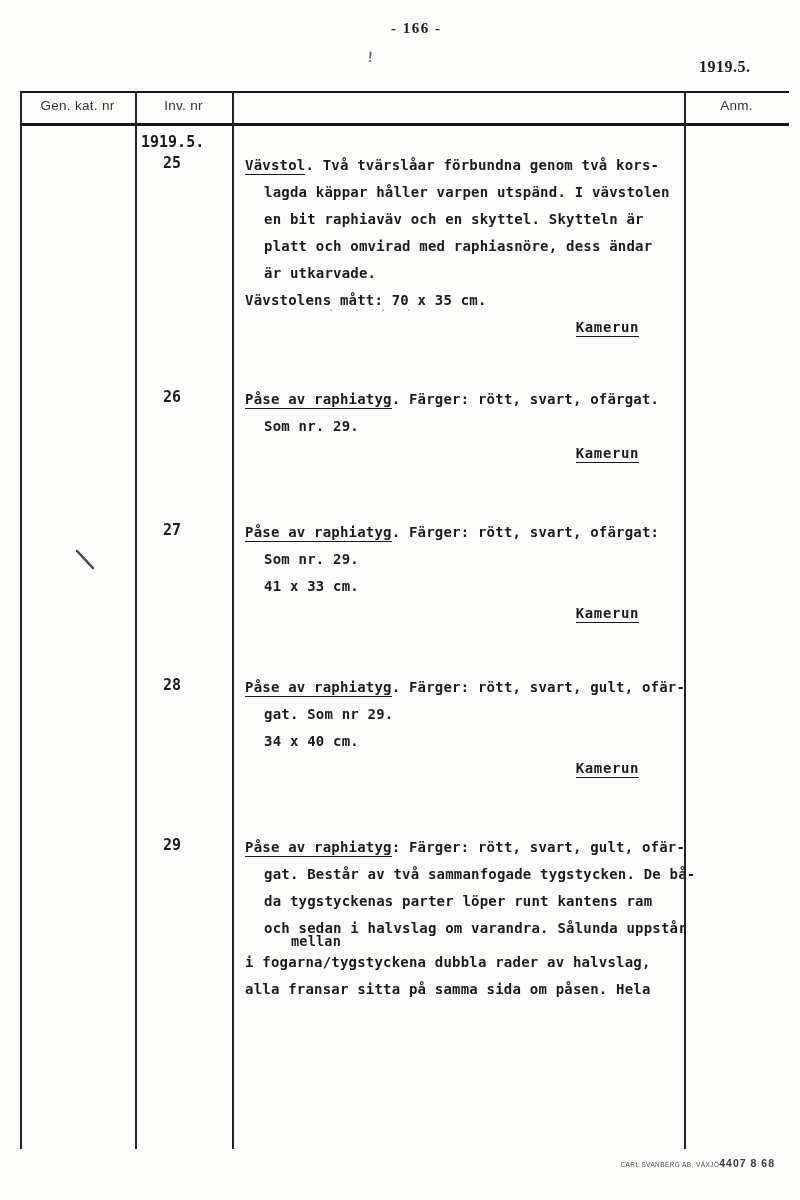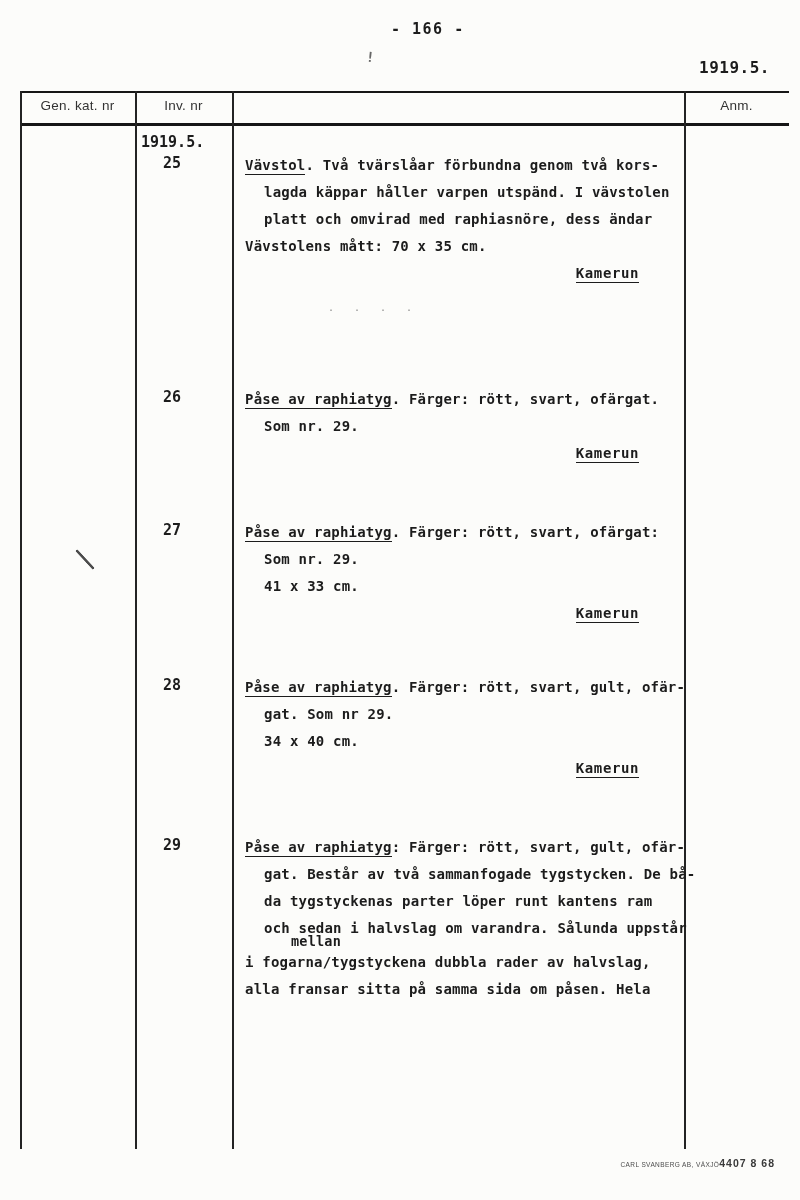--- a/index.html
+++ b/index.html
@@ -2,21 +2,21 @@
 <html><head>
 <meta charset="utf-8">
 <style>
   html,body { margin:0; padding:0; }
   body {
     width:800px; height:1200px; position:relative; overflow:hidden;
     background:#fcfcfa;
     font-family:"DejaVu Sans Mono", monospace;
     color:#1c1c1c;
   }
-  .abs { position:absolute; }
+  .abs { position:absolute;font-family:Liberation Serif, serif; }
 
   
   .hline { position:absolute; height:2.4px; background:#161616; }
   .vline { position:absolute; width:1.8px; background:#232323; }
 
   
   .form-hdr {
     position:absolute; top:98px;
     font-family:"Liberation Sans", sans-serif;
     font-size:13.5px; color:#333; text-align:center;
@@ -67,21 +67,23 @@
 <div class="form-hdr" style="left:20px; width:115px;">Gen. kat. nr</div>
 <div class="form-hdr" style="left:135px; width:97px;">Inv. nr</div>
 <div class="form-hdr" style="left:684px; width:105px;">Anm.</div>
 
 <div class="entry" style="top:133px;">
   <div class="inv-group">1919.5.</div>
   <div class="inv-nr">25</div>
   <div class="entry-body" style="top:19px;">
     <div class="body-line"><span class="term">Vävstol</span><span>. Två tvärslåar förbundna genom två kors-</span></div>
     <div class="body-line indent">lagda käppar håller varpen utspänd. I vävstolen</div>
+    <div class="body-line indent">en bit raphiaväv och en skyttel. Skytteln är</div>
     <div class="body-line indent">platt och omvirad med raphiasnöre, dess ändar</div>
+    <div class="body-line indent">är utkarvade.</div>
     <div class="body-line">Vävstolens mått: 70 x 35 cm.</div>
     <div class="origin-line"><span>Kamerun</span></div>
   </div>
 </div>
 <div class="smudge-dots">· ·  · ·</div>
 
 <div class="entry" style="top:386px;">
   <div class="inv-nr" style="top:2px;">26</div>
   <div class="entry-body" style="top:0;">
     <div class="body-line"><span class="term">Påse av raphiatyg</span><span>. Färger: rött, svart, ofärgat.</span></div>

